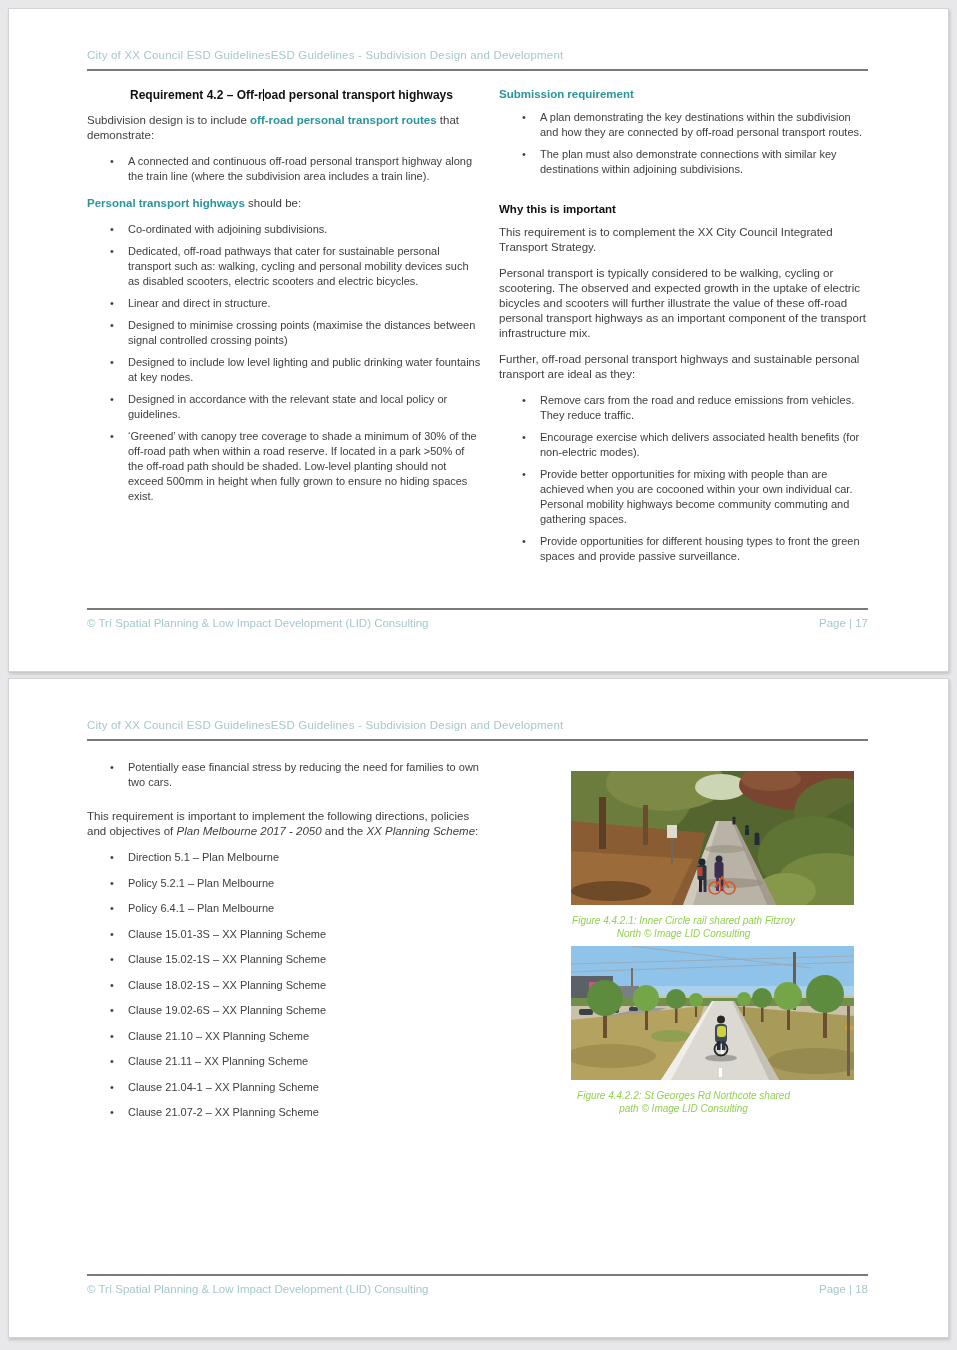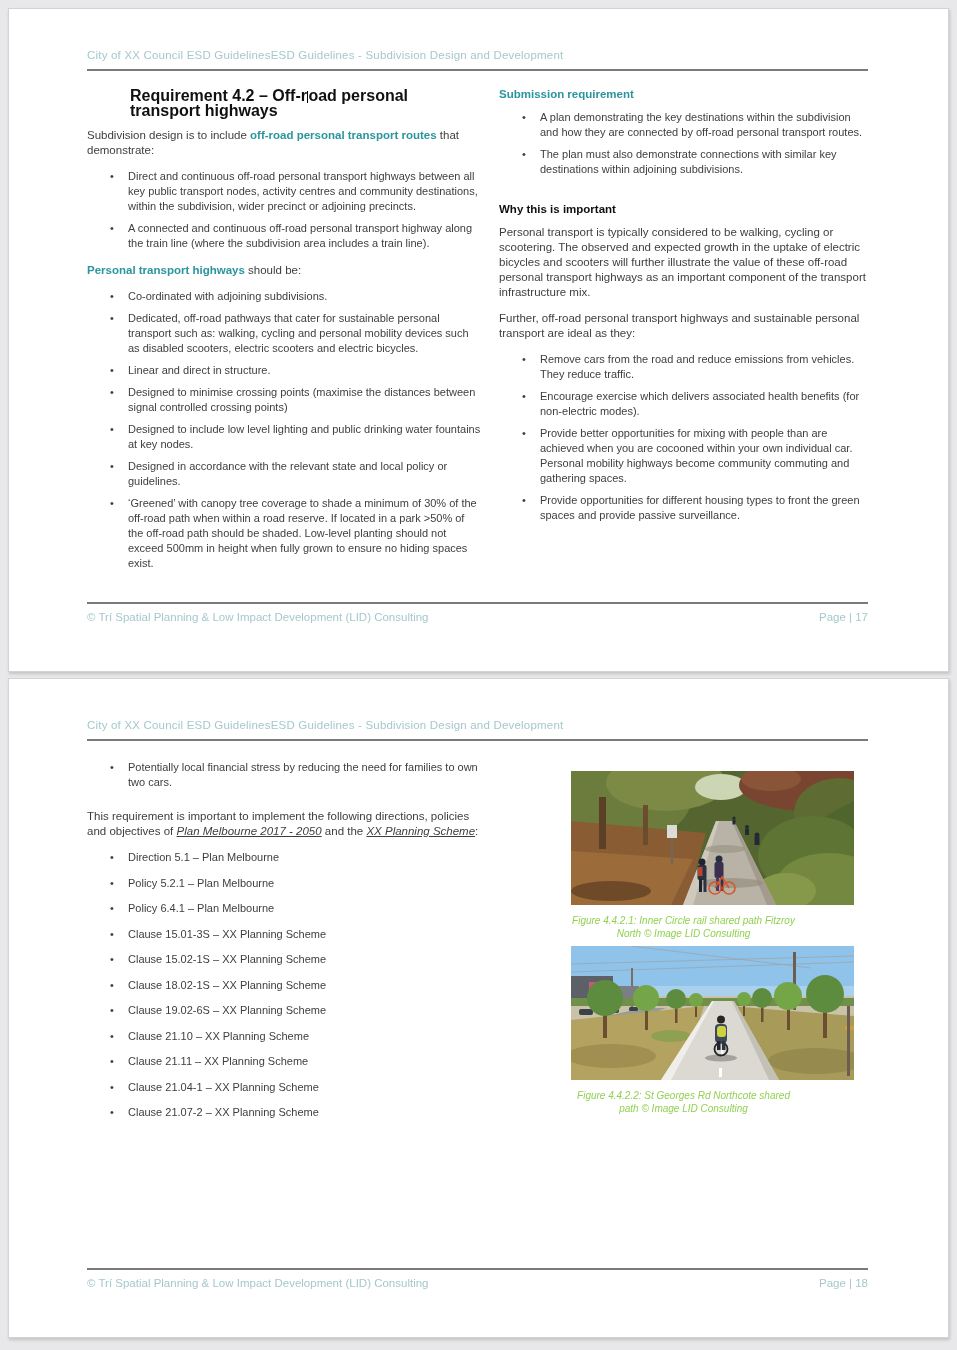--- a/index.html
+++ b/index.html
@@ -21,33 +21,33 @@
   .page.p1{height:664px;}
   .page.p2{height:660px;margin-top:6px;}
   .doc-header{display:flex;align-items:baseline;
     color:var(--teal-light);font-size:11.5px;letter-spacing:.2px;}
   .header-rule{border:none;border-top:2px solid #7a7a7a;margin:8px 0 0;}
   .cols{display:flex;margin-top:17px;}
   .col-l{width:395px;flex:none;}
   .col-gap{width:17px;flex:none;}
   .col-r{flex:1;min-width:0;}
   p{margin:8px 0 11px;font-size:11.5px;line-height:15px;}
-  .doc-title{margin:0 0 10px;font-size:16px;line-height:15px;font-weight:bold;color:#101010;padding-left:43px;}
+  .doc-title{margin:0 0 10px;font-size:12px;line-height:15px;font-weight:bold;color:#101010;padding-left:43px;}
   .teal{color:var(--teal-accent);font-weight:bold;}
   .teal-head{color:var(--teal-accent);font-weight:bold;font-size:11.5px;margin:0 0 10px;}
   .black-head{color:#101010;font-weight:bold;font-size:11.5px;margin:26px 0 10px;}
   ul.doc{list-style:none;margin:2px 0 12px;padding:0 0 0 23px;}
   ul.doc li{position:relative;padding-left:18px;margin-bottom:7px;font-size:11px;line-height:15px;}
   ul.doc li::before{content:"\2022";position:absolute;left:0;top:0;}
   ul.doc.wide li{margin-bottom:10.5px;}
   .caret{display:inline-block;width:1.5px;height:12px;background:#000;vertical-align:-2px;}
-  .doc-footer{position:absolute;left:78px;right:80px;bottom:48px;
+  .doc-footer{position:absolute;left:78px;right:80px;bottom:42px;
     border-top:2px solid #7a7a7a;padding-top:7px;display:flex;justify-content:space-between;
     color:var(--teal-light);font-size:11.5px;}
-  .em{font-style:italic;text-decoration:underline;}
+  .em{font-style:italic;}
   .figure-block{width:225px;margin:13px auto 0;}
   .figure-block.second{margin-top:6px;}
   svg.photo{display:block;width:283px;height:134px;}
   .caption{color:var(--caption-green);font-style:italic;font-size:10px;line-height:13px;
     text-align:center;margin:9px 0 0;}
   .p18-para{margin-top:19px;}
 </style>
 </head>
 <body>
 
@@ -58,21 +58,20 @@
   </div>
   <hr class="header-rule">
 
   <div class="cols">
     <div class="col-l">
       <h2 class="doc-title"><span>Requirement 4.2 – Off-r</span><span class="caret"></span><span>oad personal transport highways</span></h2>
 
       <p><span>Subdivision design is to include </span><span class="teal">off-road personal transport routes</span><span> that demonstrate:</span></p>
 
       <ul class="doc">
-          <li>Direct and continuous off-road personal transport highways between all key public transport nodes, activity centres and community destinations, within the subdivision, wider precinct or adjoining precincts.</li>
           <li>A connected and continuous off-road personal transport highway along the train line (where the subdivision area includes a train line).</li>
         </ul>
 
       <p><span class="teal">Personal transport highways</span><span> should be:</span></p>
 
       <ul class="doc">
           <li>Co-ordinated with adjoining subdivisions.</li>
           <li>Dedicated, off-road pathways that cater for sustainable personal transport such as: walking, cycling and personal mobility devices such as disabled scooters, electric scooters and electric bicycles.</li>
           <li>Linear and direct in structure.</li>
           <li>Designed to minimise crossing points (maximise the distances between signal controlled crossing points)</li>
@@ -85,20 +84,21 @@
     <div class="col-gap"></div>
 
     <div class="col-r">
       <h3 class="teal-head">Submission requirement</h3>
       <ul class="doc">
           <li>A plan demonstrating the key destinations within the subdivision and how they are connected by off-road personal transport routes.</li>
           <li>The plan must also demonstrate connections with similar key destinations within adjoining subdivisions.</li>
         </ul>
 
       <h3 class="black-head">Why this is important</h3>
+      <p>This requirement is to complement the XX City Council Integrated Transport Strategy.</p>
       <p>Personal transport is typically considered to be walking, cycling or scootering. The observed and expected growth in the uptake of electric bicycles and scooters will further illustrate the value of these off-road personal transport highways as an important component of the transport infrastructure mix.</p>
       <p>Further, off-road personal transport highways and sustainable personal transport are ideal as they:</p>
       <ul class="doc">
           <li>Remove cars from the road and reduce emissions from vehicles. They reduce traffic.</li>
           <li>Encourage exercise which delivers associated health benefits (for non-electric modes).</li>
           <li>Provide better opportunities for mixing with people than are achieved when you are cocooned within your own individual car. Personal mobility highways become community commuting and gathering spaces.</li>
           <li>Provide opportunities for different housing types to front the green spaces and provide passive surveillance.</li>
         </ul>
     </div>
   </div>
@@ -112,21 +112,21 @@
 <div class="page p2">
   <div class="doc-header">
     <span>City of XX Council ESD Guidelines</span>
     <span>ESD Guidelines - Subdivision Design and Development</span>
   </div>
   <hr class="header-rule">
 
   <div class="cols">
     <div class="col-l">
       <ul class="doc">
-          <li>Potentially local financial stress by reducing the need for families to own two cars.</li>
+          <li>Potentially ease financial stress by reducing the need for families to own two cars.</li>
         </ul>
 
       <p class="p18-para"><span>This requirement is important to implement the following directions, policies and objectives of </span><span class="em">Plan Melbourne 2017 - 2050</span><span> and the </span><span class="em">XX Planning Scheme</span><span>:</span></p>
 
       <ul class="doc wide">
           <li>Direction 5.1 – Plan Melbourne</li>
           <li>Policy 5.2.1 – Plan Melbourne</li>
           <li>Policy 6.4.1 – Plan Melbourne</li>
           <li>Clause 15.01-3S – XX Planning Scheme</li>
           <li>Clause 15.02-1S – XX Planning Scheme</li>

